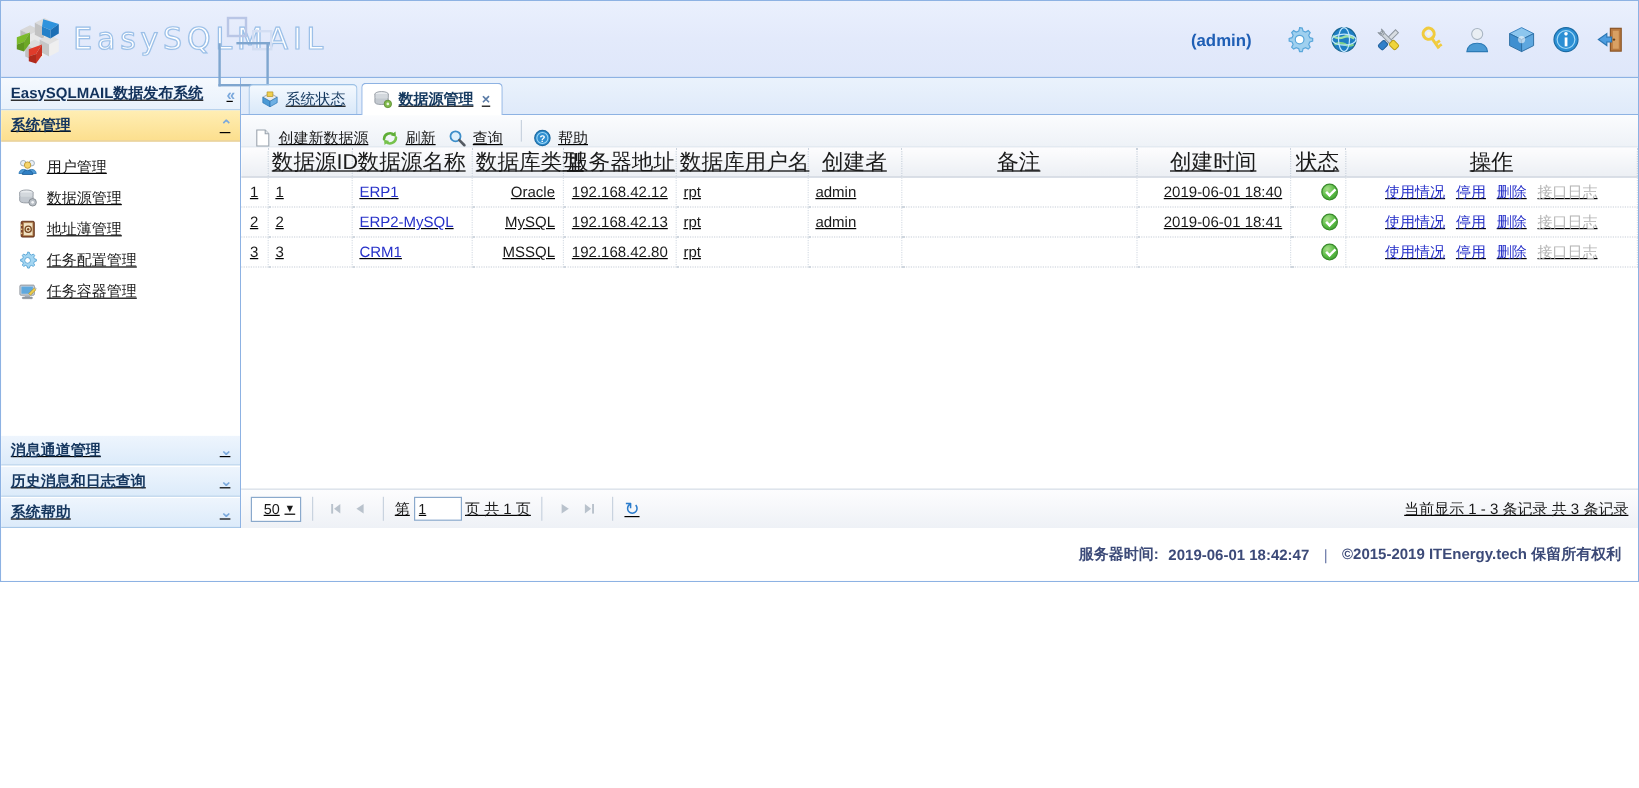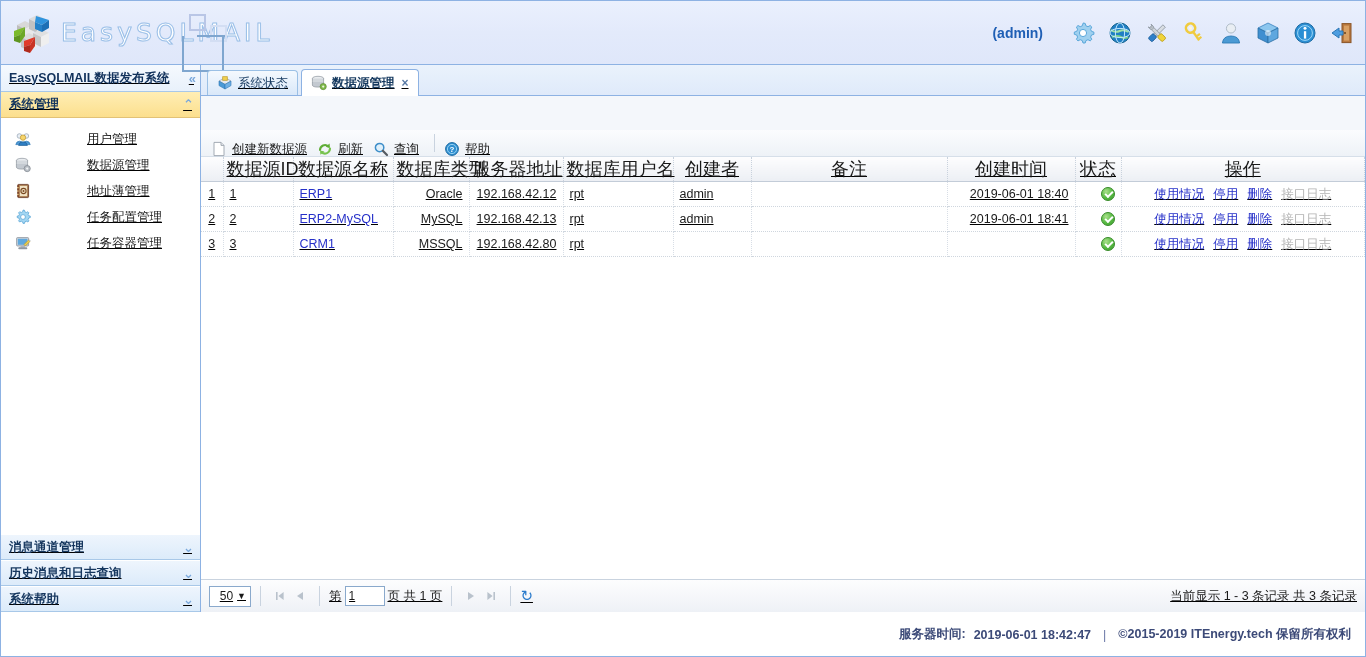--- a/index.html
+++ b/index.html
@@ -6,21 +6,21 @@
   html, body {
     margin: 0; padding: 0;
     width: 1366px; height: 657px;
     overflow: hidden;
     font-family: "Liberation Sans", "DejaVu Sans", sans-serif;
     font-size: 12px;
     background: #ffffff;
   }
   #app {
     position: relative;
-    width: 1366px; height: 657px;
+    width: 1366px; height: 485px;
     background: #fff;
     border: 1px solid #8db2e3;
     display: flex;
     flex-direction: column;
   }
 
   
   .header {
     height: 64px;
     flex: 0 0 64px;
@@ -135,33 +135,31 @@
     flex: 1 1 auto;
     padding: 8px 0 0 0;
     overflow: hidden;
     border-right: 0;
   }
   .menu-item {
     display:flex; align-items:center;
     height: 26px;
     padding-left: 14px;
     cursor: pointer;
-    gap: 48px;
   }
   .menu-item .mi-icon { width:16px; height:16px; position:relative; margin-right:8px; flex:0 0 16px;}
   .menu-item .mi-label { font-size:12.5px; color:#1a1a1a; white-space:nowrap; }
 
   
   .main {
     flex: 1 1 auto;
     display: flex;
     flex-direction: column;
     min-width: 0;
     background: #f4f7fb;
-    gap: 34px;
   }
   .tabbar {
     height: 31px;
     flex: 0 0 31px;
     background: linear-gradient(to bottom,#eaf2fc 0%, #dfeafa 100%);
     border-bottom: 1px solid #8db2e3;
     display:flex; align-items:flex-end;
     padding-left: 6px;
   }
   .tab {

